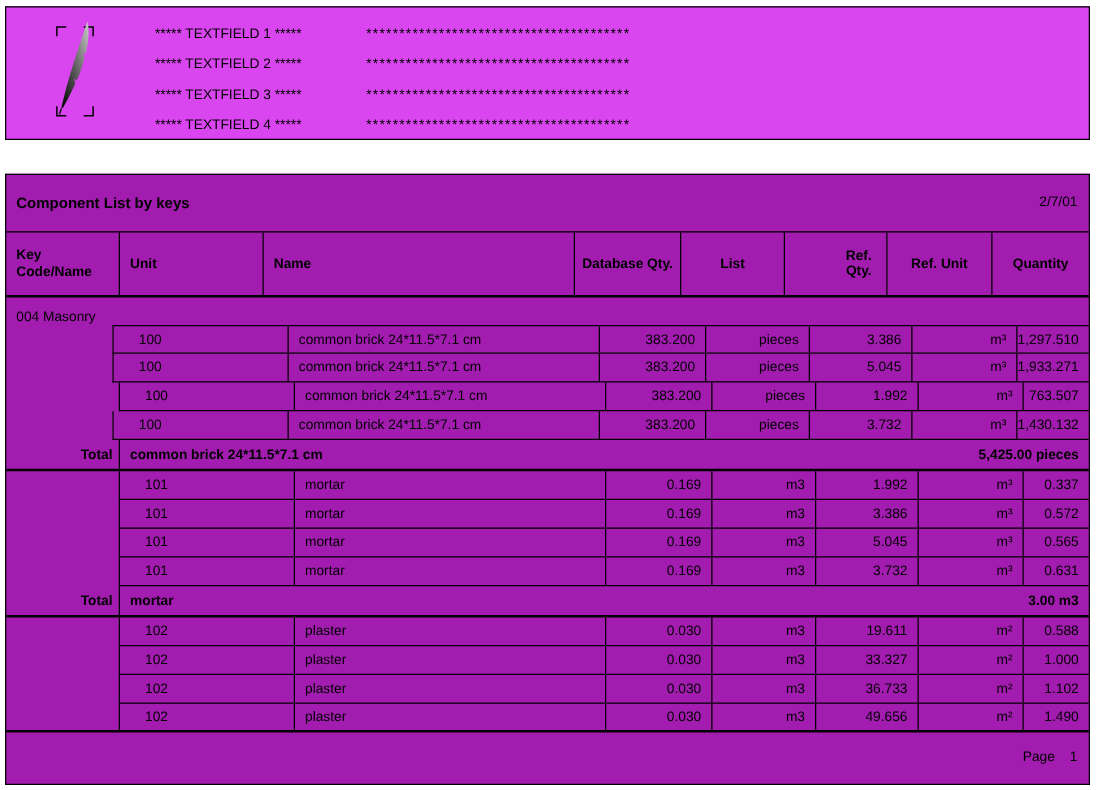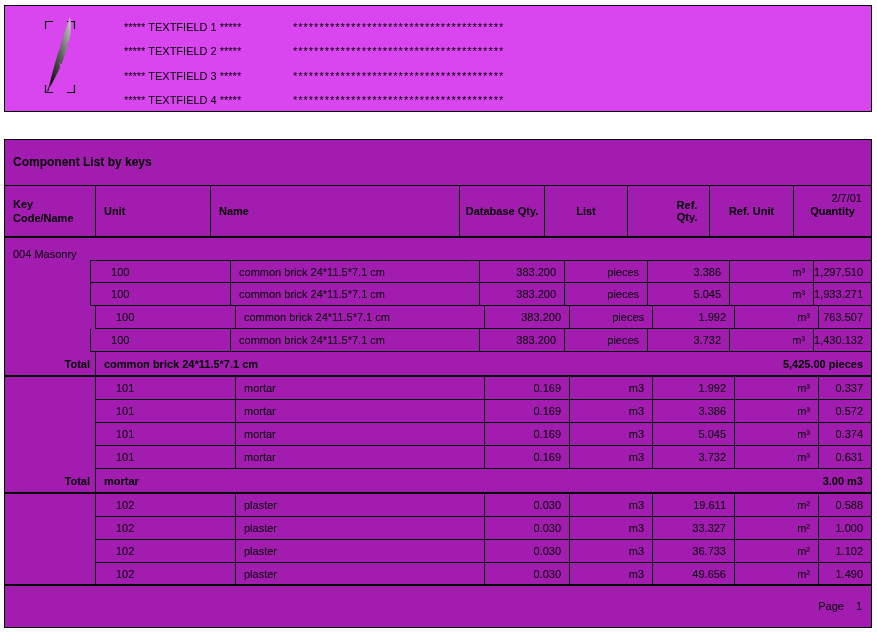--- a/index.html
+++ b/index.html
@@ -13,21 +13,21 @@
   .frow { position:absolute; left:0; width:100%; height:13px; }
   .frow .lbl { position:absolute; left:119px; font-size:11px; white-space:pre; }
   .frow .val { position:absolute; left:288px; font-size:11px; letter-spacing:1px; white-space:pre; }
 
   
   .pagebox { position:absolute; left:4px; top:139px; width:868px; height:489px;
              border:1px solid #000; box-sizing:border-box; background:#a21caf; }
 
   .titlerow { position:relative; height:46px; border-bottom:1px solid #000; box-sizing:border-box; }
   .rtitle { position:absolute; left:8px; top:15px; font-size:12px; font-weight:bold; }
-  .rdate  { position:absolute; right:9px; top:16px; font-size:11px;margin-top:36px; }
+  .rdate  { position:absolute; right:9px; top:16px; font-size:11px; }
 
   .headrow { display:flex; height:52px; border-bottom:2px solid #000; box-sizing:border-box; }
   .hc { box-sizing:border-box; font-size:11px; font-weight:bold; display:flex; align-items:center; }
   .hc + .hc { border-left:1px solid #000; }
   .hc.left { padding-left:8px; }
   .hc.mid  { justify-content:center; text-align:center; }
   .keyhdr { flex-direction:column; align-items:flex-start; justify-content:center; line-height:14px; }
 
   .col-key  { width:90px; }
   .col-code { width:115px; }
@@ -212,21 +212,21 @@
     </div>
     <div class="trow">
       <div class="kcell"></div>
       <div class="rowbox">
         <div class="cell left col-code">101</div>
         <div class="cell left col-name">mortar</div>
         <div class="cell num col-db">0.169</div>
         <div class="cell num col-unit">m3</div>
         <div class="cell num col-refq">5.045</div>
         <div class="cell num col-refu">m³</div>
-        <div class="cell num col-qty">0.374</div>
+        <div class="cell num col-qty">0.565</div>
       </div>
     </div>
     <div class="trow">
       <div class="kcell"></div>
       <div class="rowbox">
         <div class="cell left col-code">101</div>
         <div class="cell left col-name">mortar</div>
         <div class="cell num col-db">0.169</div>
         <div class="cell num col-unit">m3</div>
         <div class="cell num col-refq">3.732</div>

